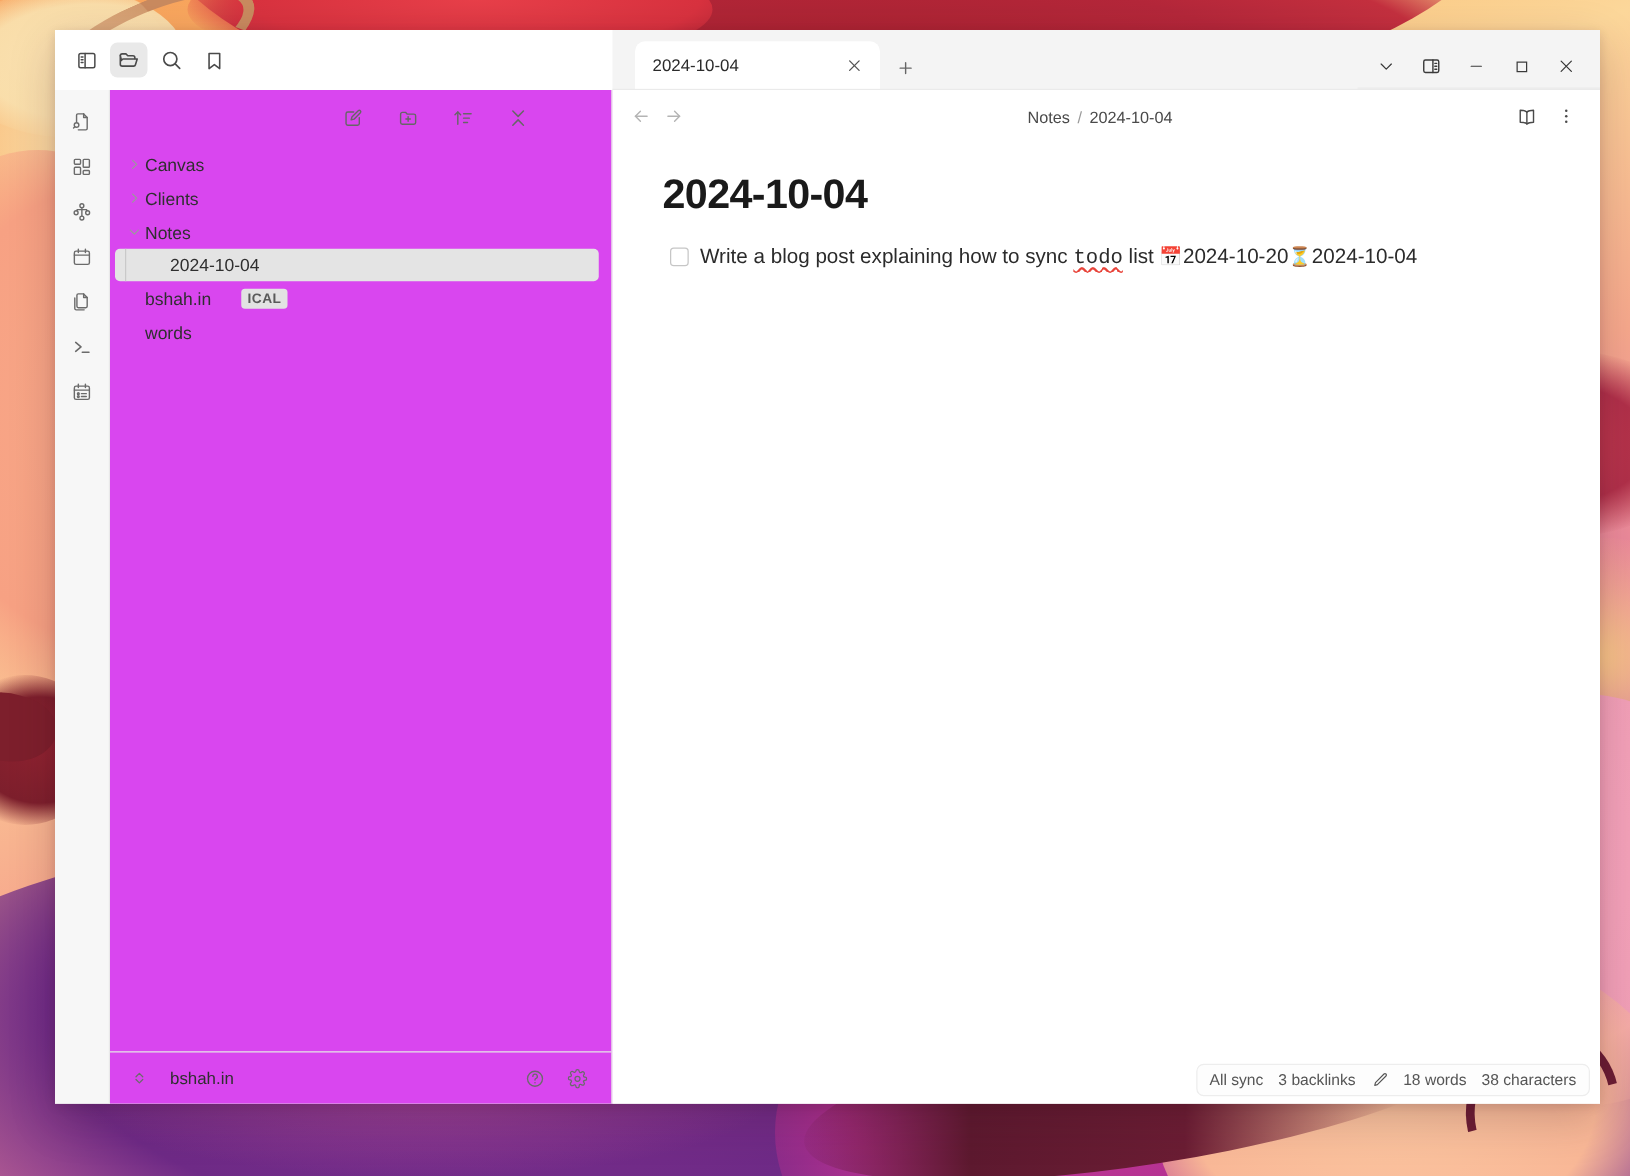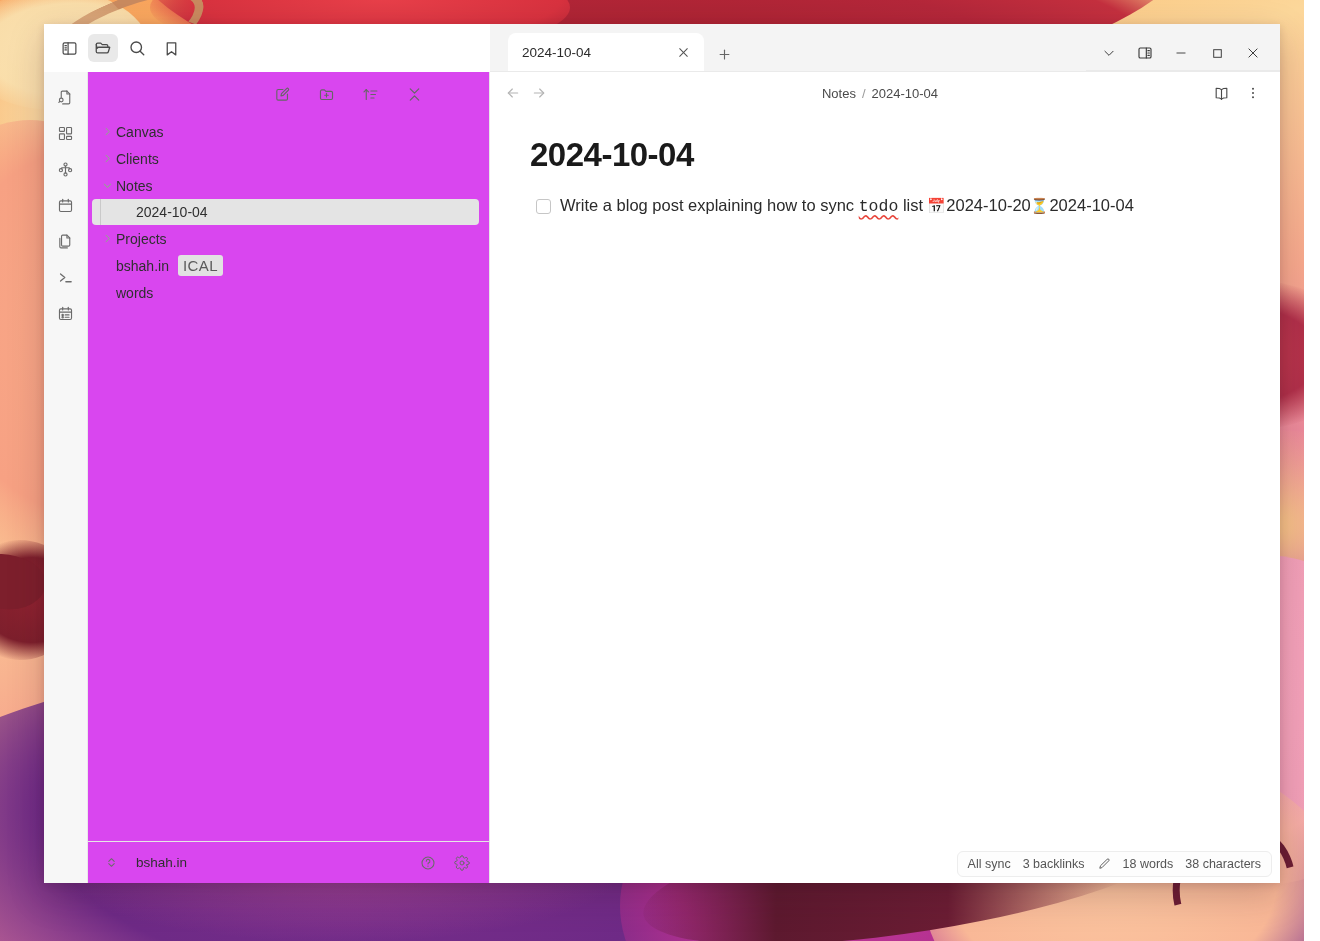--- a/index.html
+++ b/index.html
@@ -288,25 +288,25 @@
   .tree-row.child .guide {
     width: 1px;
     height: 26px;
     background: #c9c9c9;
     margin-left: 8px;
     flex: 0 0 1px;
   }
   .tree-row.child .tlabel { margin-left: 35px; }
   .tree-row.leaf { padding-left: 28px; }
   .ical-badge {
-    margin-left: 9px;
+    margin-left: 24px;
     background: #e2e2e2;
     color: #5a5a5a;
-    font-size: 15px;
-    font-weight: normal;
+    font-size: 11px;
+    font-weight: bold;
     letter-spacing: .4px;
     padding: 2px 5px;
     border-radius: 3px;
   }
   .sb-footer {
     height: 42px;
     border-top: 1px solid #e6e6e6;
     display: flex;
     align-items: center;
     padding: 0 14px 0 10px;
@@ -642,28 +642,20 @@
               <svg width="11" height="11" viewBox="0 0 24 24" fill="none" stroke="currentColor" stroke-width="2.2" stroke-linecap="round" stroke-linejoin="round">
                   <polyline points="5,9 12,16 19,9"></polyline>
                 </svg>
             </span>
             <span class="tlabel">Notes</span>
           </div>
           <div class="tree-row child">
             <span class="guide"></span>
             <span class="tlabel">2024-10-04</span>
           </div>
-          <div class="tree-row">
-            <span class="chev">
-              <svg width="11" height="11" viewBox="0 0 24 24" fill="none" stroke="currentColor" stroke-width="2.2" stroke-linecap="round" stroke-linejoin="round">
-                  <polyline points="9,5 16,12 9,19"></polyline>
-                </svg>
-            </span>
-            <span class="tlabel">Projects</span>
-          </div>
           <div class="tree-row leaf">
             <span class="tlabel">bshah.in</span>
             <span class="ical-badge">ICAL</span>
           </div>
           <div class="tree-row leaf">
             <span class="tlabel">words</span>
           </div>
         </div>
 
         <div class="sb-footer">

